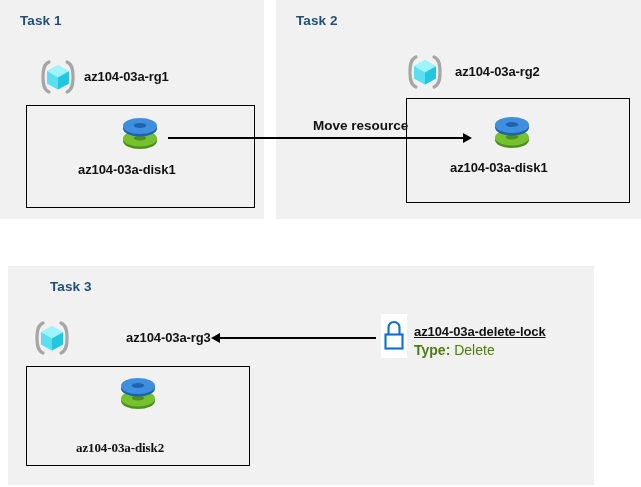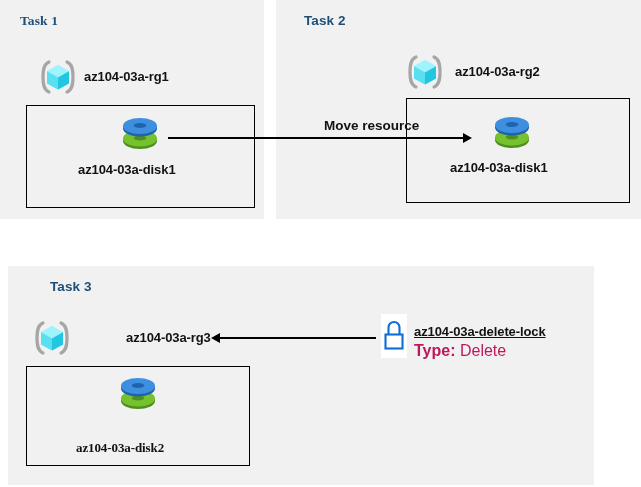--- a/index.html
+++ b/index.html
@@ -42,22 +42,22 @@
     position: absolute;
     font-size: 13px;
     font-weight: bold;
     color: #121212;
     white-space: nowrap;
     letter-spacing: -0.1px;
   }
 
   .sub-label {
     position: absolute;
-    font-size: 16px;
-    color: #be185d;
+    font-size: 14px;
+    color: #4d7c0f;
     white-space: nowrap;
   }
   .sub-label b { font-weight: bold; }
 
   .icon-wrap {
     position: absolute;
     line-height: 0;
   }
 
   
@@ -91,21 +91,21 @@
   .lock-plate {
     position: absolute;
     background: #ffffff;
   }
 </style>
 </head>
 <body>
 
 <div class="panel" style="left:0px; top:0px; width:264px; height:219px;"></div>
 
-<div class="task-title" style="left:20px; top:13px;font-family:Liberation Serif, serif;">Task 1</div>
+<div class="task-title" style="left:20px; top:13px;">Task 1</div>
 
 <div class="icon-wrap" style="left:38px; top:57px; width:40px; height:40px;">
   <svg width="40" height="40" viewBox="0 0 40 40">
     <path d="M11 5 C6 7 5 12 5 20 C5 28 6 33 11 35" fill="none" stroke="#a6a6a6" stroke-width="3.2" stroke-linecap="round"></path>
     <path d="M29 5 C34 7 35 12 35 20 C35 28 34 33 29 35" fill="none" stroke="#a6a6a6" stroke-width="3.2" stroke-linecap="round"></path>
     <polygon points="20,8 31,14.2 31,26.4 20,32.6 9,26.4 9,14.2" fill="#7ef0fb"></polygon>
     <polygon points="20,8 31,14.2 20,20.4 9,14.2" fill="#9df4fc"></polygon>
     <polygon points="20,20.4 31,14.2 31,26.4 20,32.6" fill="#23c6e0"></polygon>
     <polygon points="20,20.4 20,32.6 9,26.4 9,14.2" fill="#59dff0"></polygon>
   </svg>
@@ -121,21 +121,21 @@
     <ellipse cx="21" cy="24" rx="6.2" ry="2.6" fill="#4e8f1e"></ellipse>
     <ellipse cx="21" cy="14.5" rx="17" ry="8" fill="#1f63ad"></ellipse>
     <ellipse cx="21" cy="12" rx="17" ry="8" fill="#3f8fe0"></ellipse>
     <ellipse cx="21" cy="11.5" rx="6.2" ry="2.6" fill="#1f63ad"></ellipse>
   </svg>
 </div>
 <div class="node-label" style="left:78px; top:162px;">az104-03a-disk1</div>
 
 <div class="panel" style="left:276px; top:0px; width:365px; height:219px;"></div>
 
-<div class="task-title" style="left:304px; top:13px;">Task 2</div>
+<div class="task-title" style="left:296px; top:13px;">Task 2</div>
 
 <div class="icon-wrap" style="left:405px; top:52px; width:40px; height:40px;">
   <svg width="40" height="40" viewBox="0 0 40 40">
     <path d="M11 5 C6 7 5 12 5 20 C5 28 6 33 11 35" fill="none" stroke="#a6a6a6" stroke-width="3.2" stroke-linecap="round"></path>
     <path d="M29 5 C34 7 35 12 35 20 C35 28 34 33 29 35" fill="none" stroke="#a6a6a6" stroke-width="3.2" stroke-linecap="round"></path>
     <polygon points="20,8 31,14.2 31,26.4 20,32.6 9,26.4 9,14.2" fill="#7ef0fb"></polygon>
     <polygon points="20,8 31,14.2 20,20.4 9,14.2" fill="#9df4fc"></polygon>
     <polygon points="20,20.4 31,14.2 31,26.4 20,32.6" fill="#23c6e0"></polygon>
     <polygon points="20,20.4 20,32.6 9,26.4 9,14.2" fill="#59dff0"></polygon>
   </svg>
@@ -151,21 +151,21 @@
     <ellipse cx="21" cy="24" rx="6.2" ry="2.6" fill="#4e8f1e"></ellipse>
     <ellipse cx="21" cy="14.5" rx="17" ry="8" fill="#1f63ad"></ellipse>
     <ellipse cx="21" cy="12" rx="17" ry="8" fill="#3f8fe0"></ellipse>
     <ellipse cx="21" cy="11.5" rx="6.2" ry="2.6" fill="#1f63ad"></ellipse>
   </svg>
 </div>
 <div class="node-label" style="left:450px; top:160px;">az104-03a-disk1</div>
 
 <div class="arrow-line" style="left:168px; top:137px; width:296px;"></div>
 <div class="arrow-head-right" style="left:463px; top:133px;"></div>
-<div class="arrow-label" style="left:292px; top:118px;padding-left:32px;">Move resource</div>
+<div class="arrow-label" style="left:281px; top:118px;padding-left:32px;">Move resource</div>
 
 <div class="panel" style="left:8px; top:266px; width:586px; height:219px;"></div>
 
 <div class="task-title" style="left:34px; top:279px;margin-left:16px;">Task 3</div>
 
 <div class="icon-wrap" style="left:32px; top:318px; width:40px; height:40px;">
   <svg width="40" height="40" viewBox="0 0 40 40">
     <path d="M11 5 C6 7 5 12 5 20 C5 28 6 33 11 35" fill="none" stroke="#a6a6a6" stroke-width="3.2" stroke-linecap="round"></path>
     <path d="M29 5 C34 7 35 12 35 20 C35 28 34 33 29 35" fill="none" stroke="#a6a6a6" stroke-width="3.2" stroke-linecap="round"></path>
     <polygon points="20,8 31,14.2 31,26.4 20,32.6 9,26.4 9,14.2" fill="#7ef0fb"></polygon>

